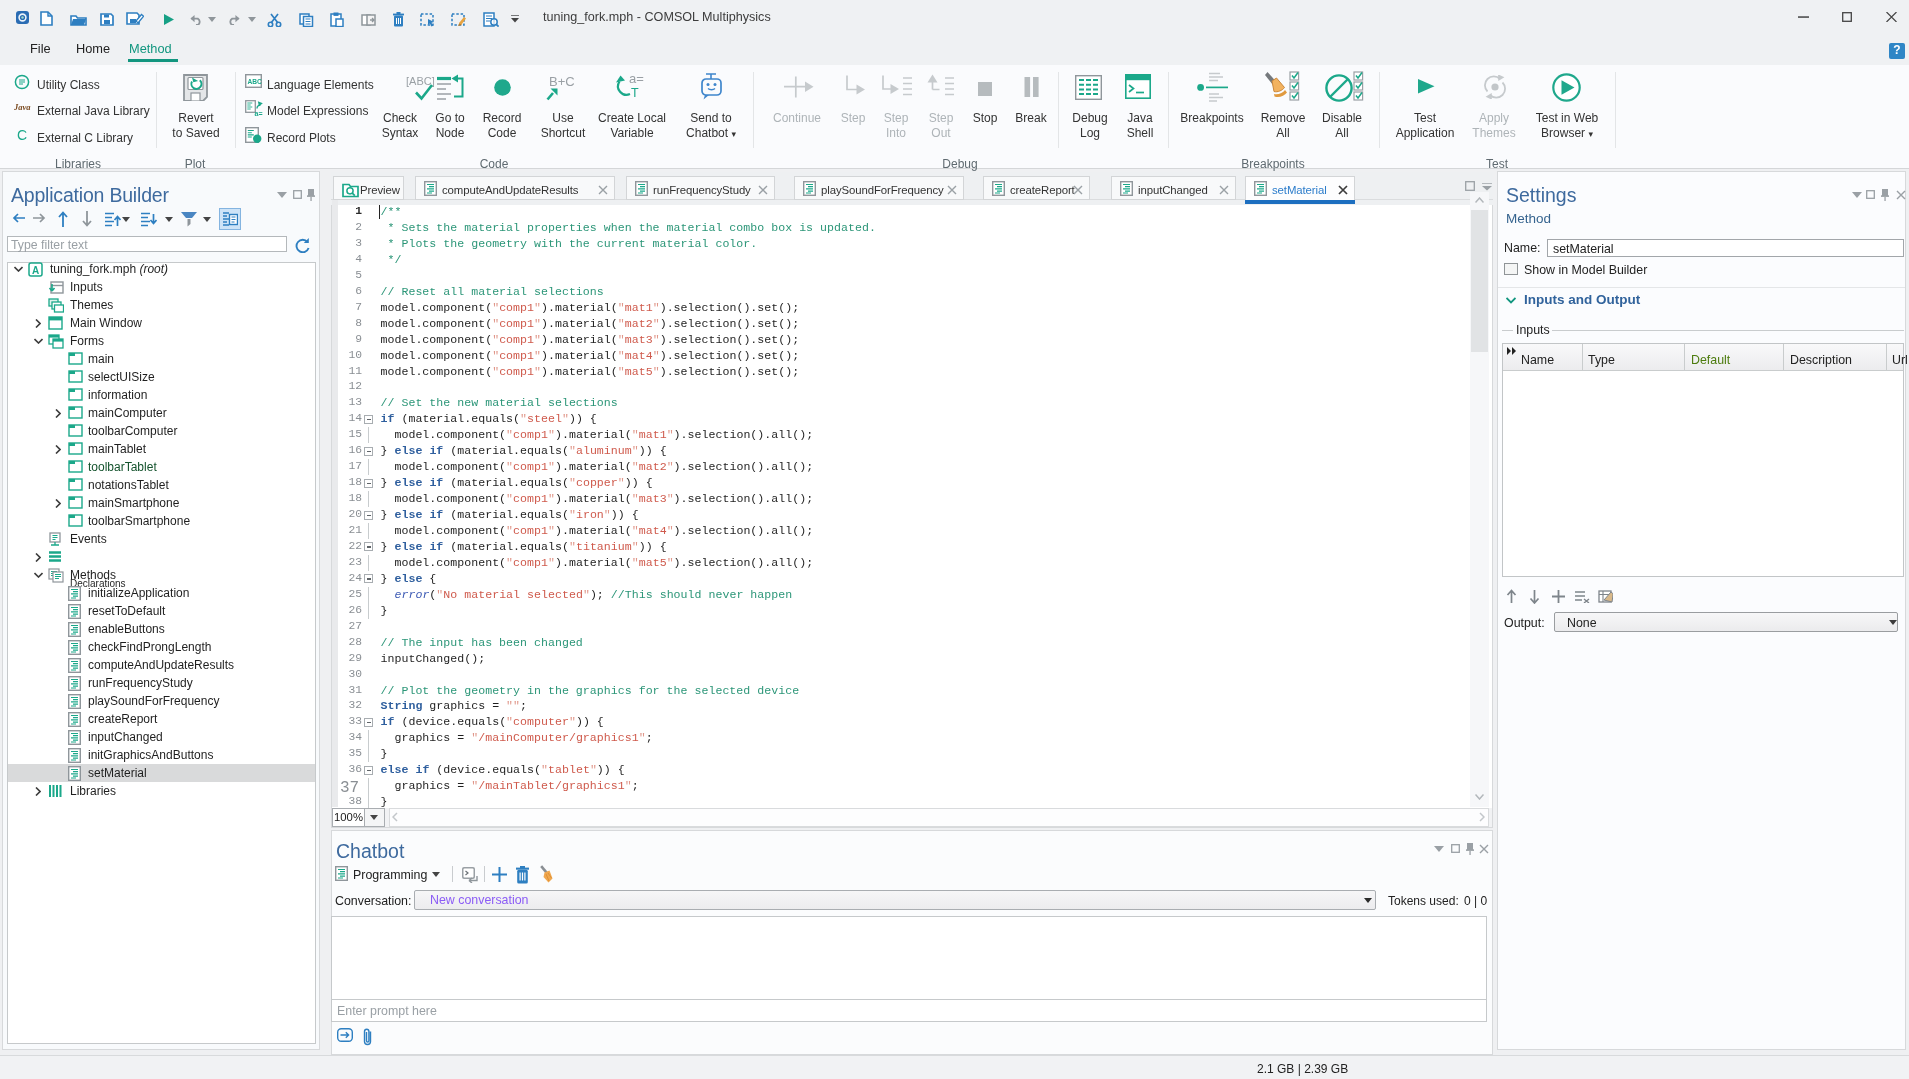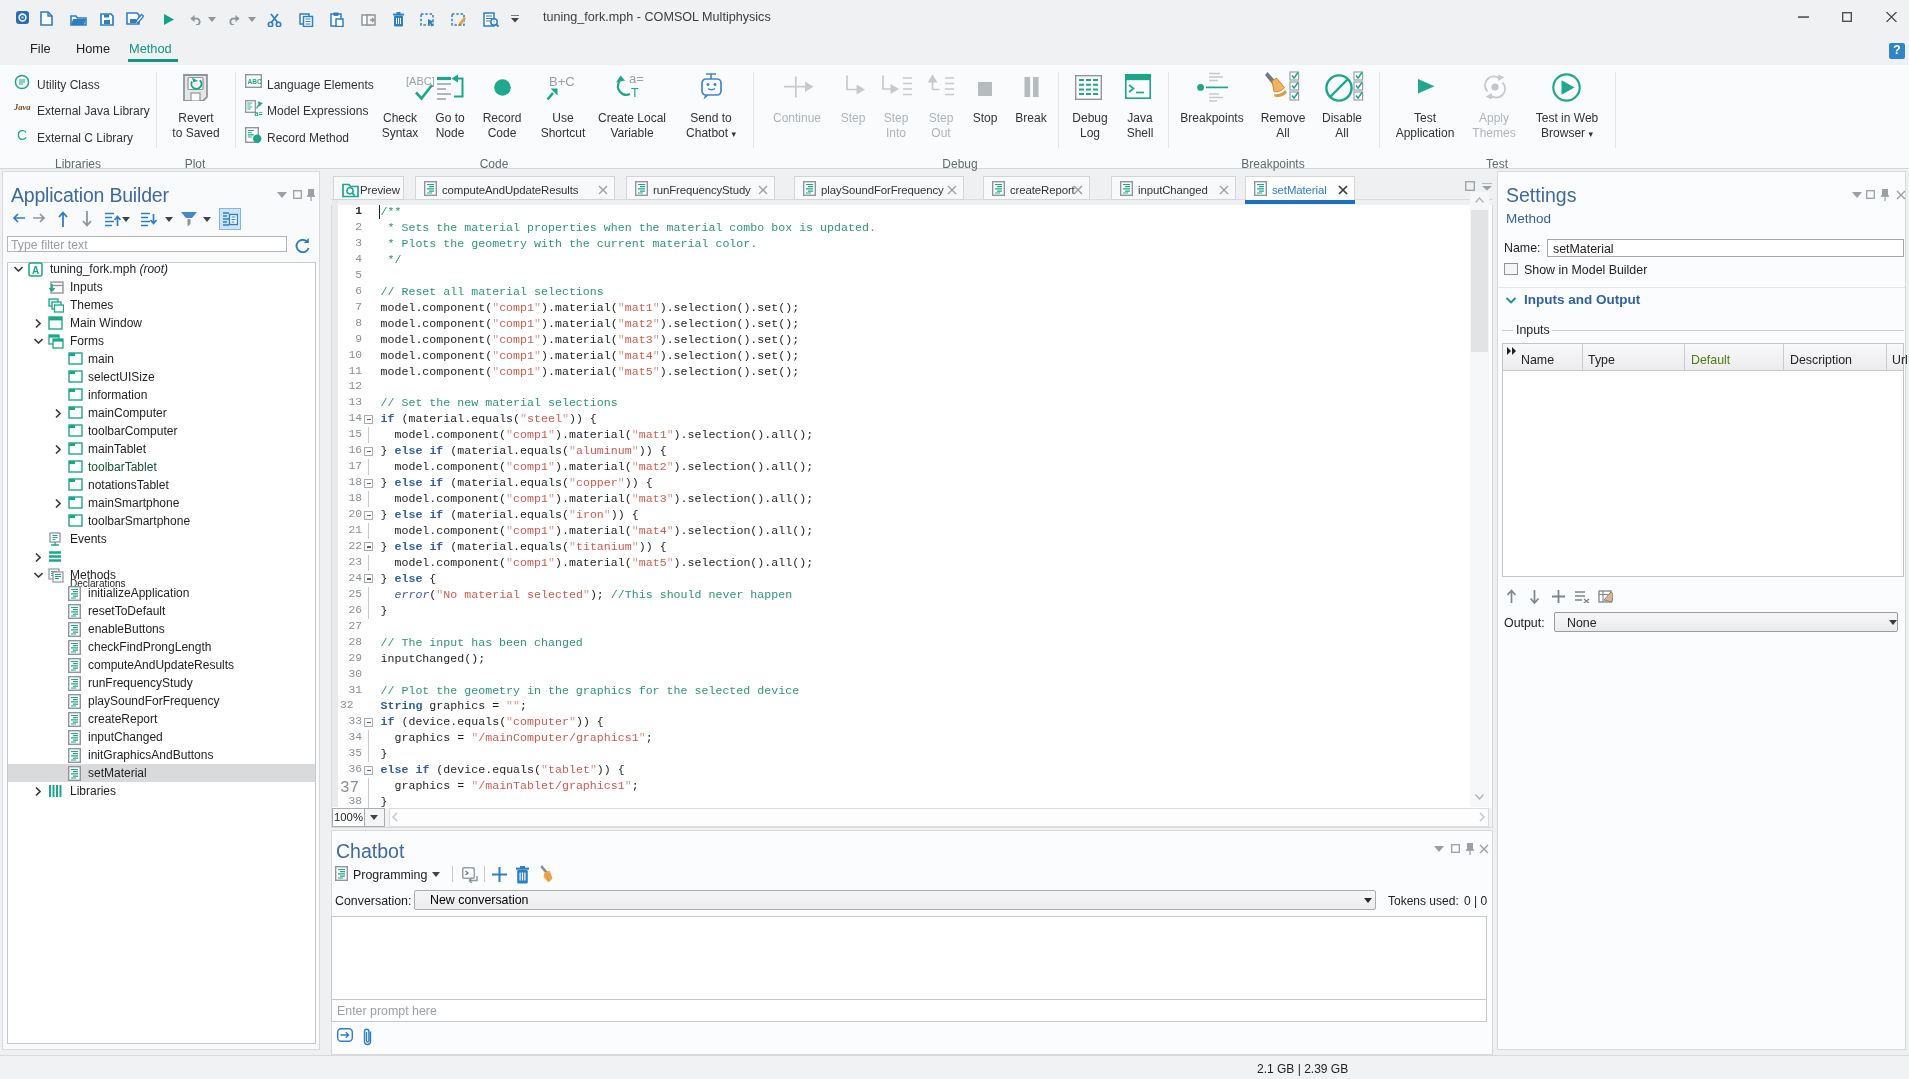--- a/index.html
+++ b/index.html
@@ -205,21 +205,21 @@
     </svg>
   </div>
 <div class="a" style="left:267px;top:101px;width:220px;height:14px;"><span class="lbl">Model Expressions</span></div>
 <div class="a" style="left:245px;top:127px;width:18px;height:17px;">
     <svg width="18" height="17" viewBox="0 0 18 17">
       <rect x="0.7" y="0.7" width="12.6" height="14.6" fill="#fff" stroke="#8f969b" stroke-width="1.4"></rect>
       <path d="M2.8 3.5h6M2.8 5.7h4M2.8 7.9h6M2.8 10h4" stroke="#1ba88a" stroke-width="1.1"></path>
       <circle cx="12.2" cy="11.8" r="4.2" fill="#1ba88a"></circle>
     </svg>
   </div>
-<div class="a" style="left:267px;top:128px;width:220px;height:14px;"><span class="lbl">Record Method</span></div>
+<div class="a" style="left:267px;top:128px;width:220px;height:14px;"><span class="lbl">Record Plots</span></div>
 <div class="a" style="left:183px;top:74px;width:25px;height:27px;">
     <svg width="25" height="27" viewBox="0 0 25 27">
       <path d="M1 1h23v22l-4 4H1z" fill="#e4e6e8" stroke="#8f969b" stroke-width="1.8"></path>
       <rect x="5" y="3.5" width="15" height="12" rx="1" fill="#fff" stroke="#8f969b" stroke-width="1.2"></rect>
       <rect x="8" y="19" width="9" height="8" fill="#fff" stroke="#8f969b" stroke-width="1.2"></rect>
       <path d="M16.8 6.2 A5 5 0 1 1 9 7.5" fill="none" stroke="#1ba88a" stroke-width="2"></path>
       <path d="M9.5 2.8v5h5z" fill="#1ba88a" transform="rotate(-15 12 5)"></path>
     </svg>
   </div>
 <div class="a" style="left:141px;top:108px;width:110px;height:14px;text-align:center;"><span class="lbl">Revert</span></div>
@@ -936,21 +936,21 @@
 <div class="a" style="left:368px;top:602.75px;width:1px;height:15.95px;background:#c8ccce;"></div>
 <div class="a" style="left:380.5px;top:603.75px;width:1090px;height:15px;font-family:'Liberation Mono',monospace;font-size:11.6px;color:#1f1f1f;white-space:pre;letter-spacing:0.02px;">}</div>
 <div class="a" style="left:340px;top:619.7px;width:22px;height:14px;text-align:right;font-family:'Liberation Mono',monospace;font-size:11.3px;color:#8a8f94;">27</div>
 <div class="a" style="left:340px;top:635.65px;width:22px;height:14px;text-align:right;font-family:'Liberation Mono',monospace;font-size:11.3px;color:#8a8f94;">28</div>
 <div class="a" style="left:380.5px;top:635.65px;width:1090px;height:15px;font-family:'Liberation Mono',monospace;font-size:11.6px;color:#1f1f1f;white-space:pre;letter-spacing:0.02px;"><span style="color:#2c9678;">// The input has been changed</span></div>
 <div class="a" style="left:340px;top:651.5999999999999px;width:22px;height:14px;text-align:right;font-family:'Liberation Mono',monospace;font-size:11.3px;color:#8a8f94;">29</div>
 <div class="a" style="left:380.5px;top:651.5999999999999px;width:1090px;height:15px;font-family:'Liberation Mono',monospace;font-size:11.6px;color:#1f1f1f;white-space:pre;letter-spacing:0.02px;">inputChanged();</div>
 <div class="a" style="left:340px;top:667.55px;width:22px;height:14px;text-align:right;font-family:'Liberation Mono',monospace;font-size:11.3px;color:#8a8f94;">30</div>
 <div class="a" style="left:340px;top:683.5px;width:22px;height:14px;text-align:right;font-family:'Liberation Mono',monospace;font-size:11.3px;color:#8a8f94;">31</div>
 <div class="a" style="left:380.5px;top:683.5px;width:1090px;height:15px;font-family:'Liberation Mono',monospace;font-size:11.6px;color:#1f1f1f;white-space:pre;letter-spacing:0.02px;"><span style="color:#2c9678;">// Plot the geometry in the graphics for the selected device</span></div>
-<div class="a" style="left:340px;top:699.45px;width:22px;height:14px;font-family:'Liberation Mono',monospace;font-size:11.3px;color:#8a8f94;">32</div>
+<div class="a" style="left:340px;top:699.45px;width:22px;height:14px;text-align:right;font-family:'Liberation Mono',monospace;font-size:11.3px;color:#8a8f94;">32</div>
 <div class="a" style="left:380.5px;top:699.45px;width:1090px;height:15px;font-family:'Liberation Mono',monospace;font-size:11.6px;color:#1f1f1f;white-space:pre;letter-spacing:0.02px;"><span style="color:#2f5f9e;font-weight:bold;">String</span> graphics = <span style="color:#e0978a;">""</span>;</div>
 <div class="a" style="left:340px;top:715.4px;width:22px;height:14px;text-align:right;font-family:'Liberation Mono',monospace;font-size:11.3px;color:#8a8f94;">33</div>
 <div class="a" style="left:364px;top:717.9px;width:9px;height:9px;border:1px solid #a8adb1;background:#fff;box-sizing:border-box;">
     <div style="position:absolute;left:1.5px;top:3px;width:4.5px;height:1.2px;background:#5f6468"></div>
   </div>
 <div class="a" style="left:380.5px;top:715.4px;width:1090px;height:15px;font-family:'Liberation Mono',monospace;font-size:11.6px;color:#1f1f1f;white-space:pre;letter-spacing:0.02px;"><span style="color:#2f5f9e;font-weight:bold;">if</span> (device.equals(<span style="color:#e0978a;">"</span><span style="color:#cf5a4c;">computer</span><span style="color:#e0978a;">"</span>)) {</div>
 <div class="a" style="left:340px;top:731.35px;width:22px;height:14px;text-align:right;font-family:'Liberation Mono',monospace;font-size:11.3px;color:#8a8f94;">34</div>
 <div class="a" style="left:368px;top:730.35px;width:1px;height:15.95px;background:#c8ccce;"></div>
 <div class="a" style="left:380.5px;top:731.35px;width:1090px;height:15px;font-family:'Liberation Mono',monospace;font-size:11.6px;color:#1f1f1f;white-space:pre;letter-spacing:0.02px;">  graphics = <span style="color:#e0978a;">"</span><span style="color:#cf5a4c;">/mainComputer/graphics1</span><span style="color:#e0978a;">"</span>;</div>
 <div class="a" style="left:340px;top:747.3px;width:22px;height:14px;text-align:right;font-family:'Liberation Mono',monospace;font-size:11.3px;color:#8a8f94;">35</div>
@@ -1060,21 +1060,21 @@
   </div>
 <div class="a" style="left:540px;top:865px;width:13px;height:19px;">
     <svg width="13" height="19" viewBox="0 0 13 19">
       <path d="M1.2 1.2 6.8 7.8" stroke="#8a8f94" stroke-width="2.6"></path>
       <path d="M4.5 7.5 9.5 5.5 12.5 13.5 8.5 17.5 3.5 12z" fill="#f0a74e"></path>
       <path d="M6 9l3 7M8 8l3.5 5" stroke="#d88a2e" stroke-width="0.8"></path>
     </svg>
   </div>
 <div class="a" style="left:335px;top:894px;width:90px;height:14px;font-size:12.4px;color:#222;">Conversation:</div>
 <div class="a" style="left:414px;top:890px;width:962px;height:20px;background:linear-gradient(#f6f6f7,#ececee);border:1px solid #a9adb1;border-radius:2px;box-sizing:border-box;"></div>
-<div class="a" style="left:430px;top:893px;width:300px;height:15px;font-size:12.4px;color:#000000;">New conversation</div>
+<div class="a" style="left:430px;top:893px;width:300px;height:15px;font-size:12.4px;color:#8b5cf6;">New conversation</div>
 <div class="a" style="left:1364px;top:898px;width:8px;height:5px;">
     <svg width="8" height="5" viewBox="0 0 8 5">
       <path d="M0 0h8L4 5z" fill="#2b2b2b"></path>
     </svg>
   </div>
 <div class="a" style="left:1388px;top:894px;width:110px;height:14px;font-size:12px;color:#222;">Tokens used:</div>
 <div class="a" style="left:1464px;top:894px;width:50px;height:14px;font-size:12px;color:#222;">0 | 0</div>
 <div class="a" style="left:331px;top:916px;width:1156px;height:84px;background:#fff;border:1px solid #c6c9cb;box-sizing:border-box;"></div>
 <div class="a" style="left:331px;top:999px;width:1156px;height:23px;background:#fff;border:1px solid #c6c9cb;box-sizing:border-box;"></div>
 <div class="a" style="left:337px;top:1004px;width:300px;height:14px;font-size:12.4px;color:#9aa0a5;">Enter prompt here</div>

